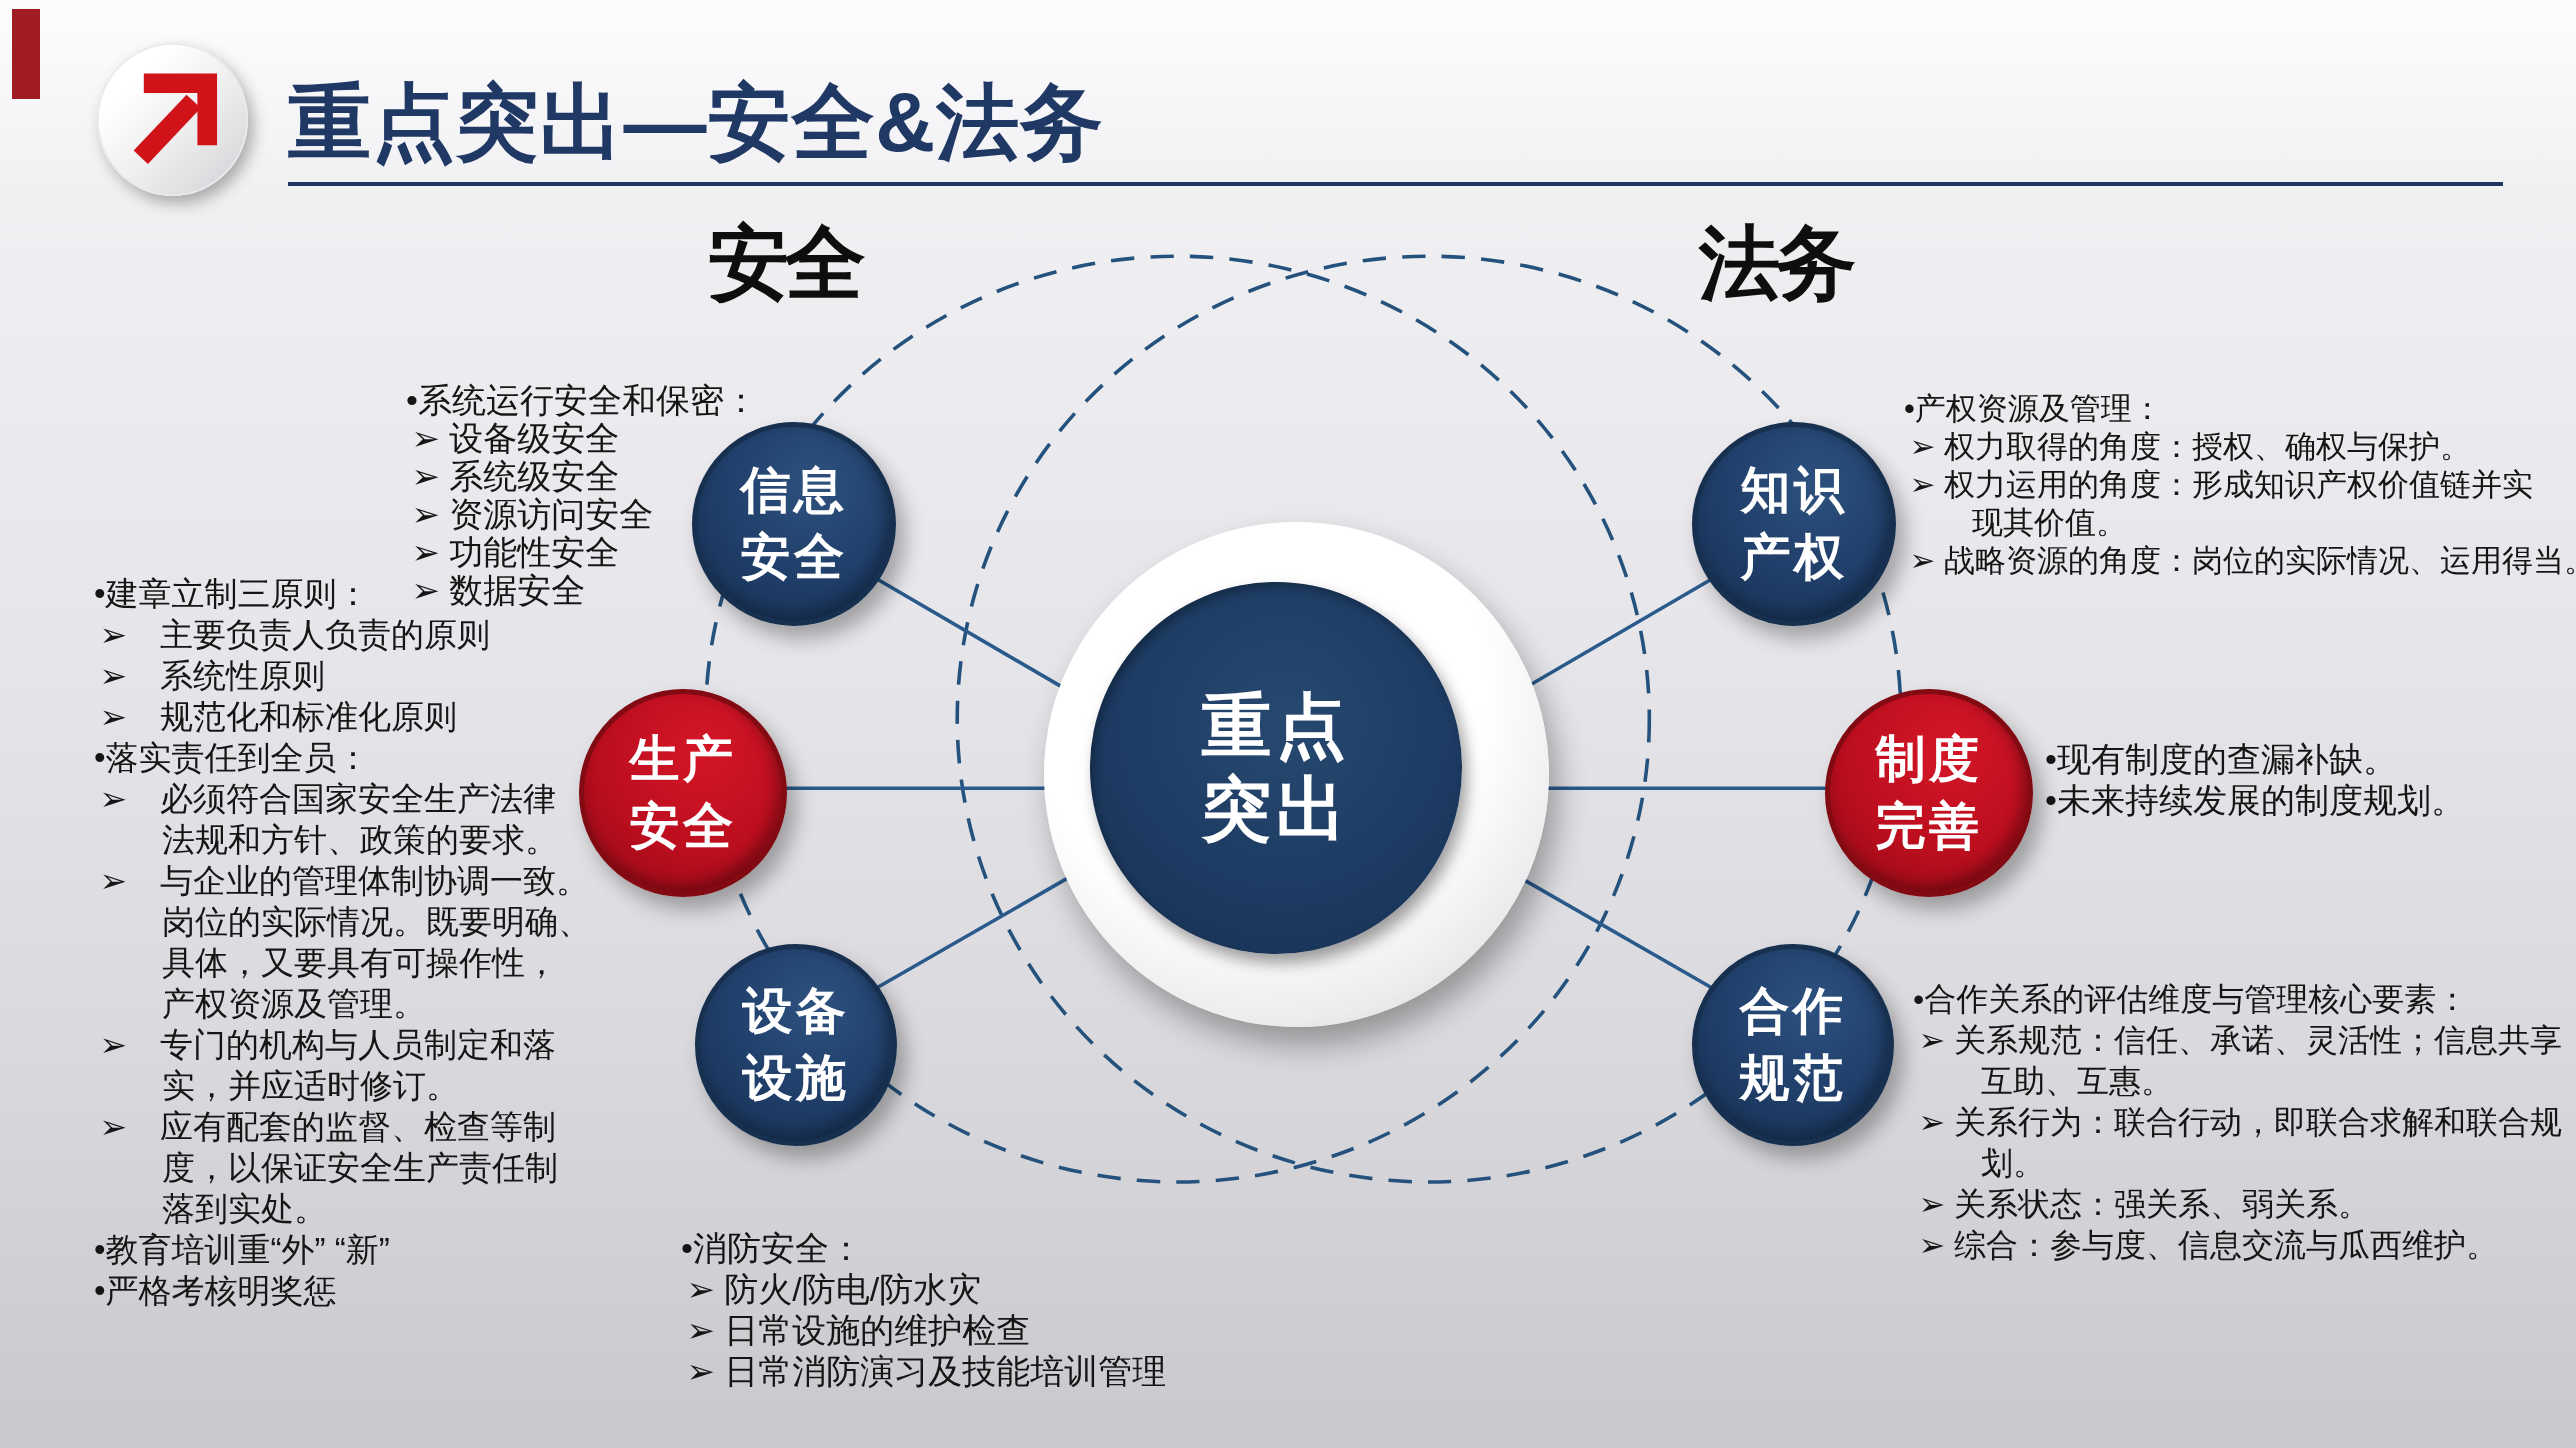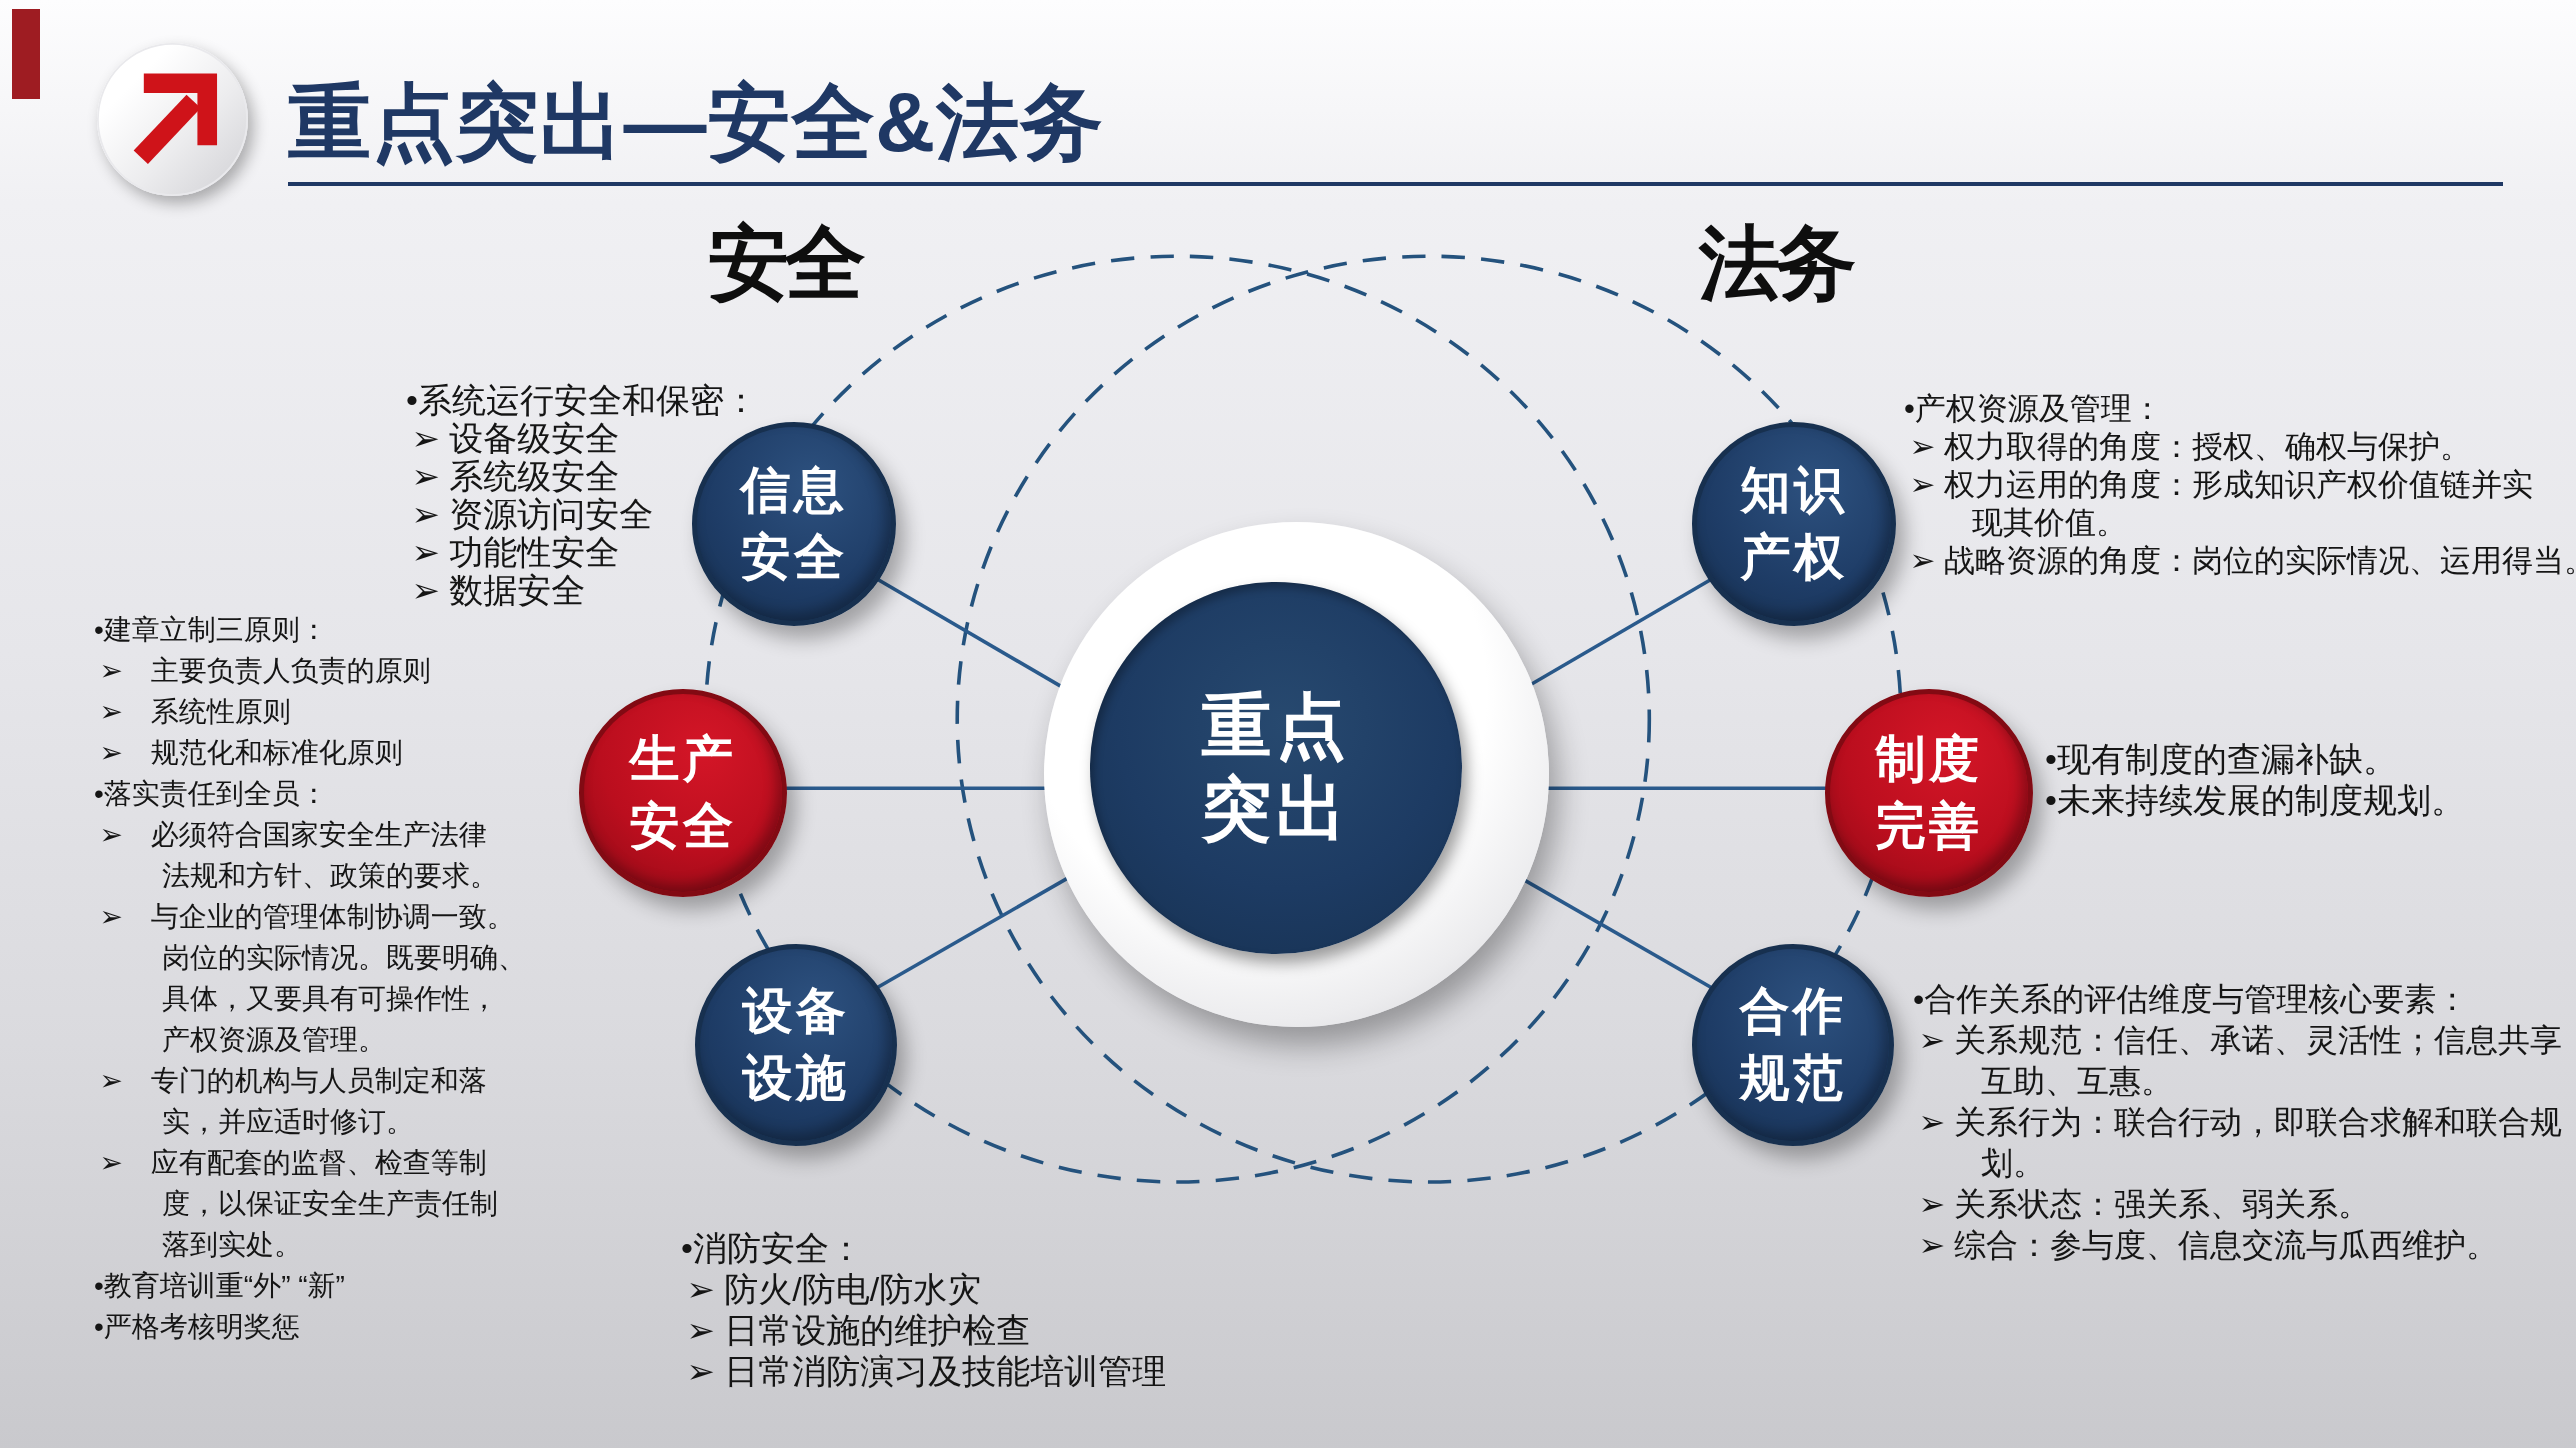--- a/index.html
+++ b/index.html
@@ -61,21 +61,21 @@
   #sat-equipment{left:695px;top:944px;width:192px;height:192px;}
   #sat-ip{left:1692px;top:422px;width:194px;height:194px;}
   #sat-system{left:1825px;top:689px;width:198px;height:198px;}
   #sat-cooperation{left:1692px;top:944px;width:192px;height:192px;}
   
   .tblock{position:absolute;color:#151515;white-space:nowrap;z-index:3;}
   .tblock .line{white-space:nowrap;}
   .tblock .i1{padding-left:5.4px;}
   .tblock .i2{padding-left:68px;}
   #blk-info{left:406px;top:381px;font-size:34px;line-height:38px;}
-  #blk-production{left:94px;top:609px;font-size:28px;line-height:41px;}
+  #blk-production{left:94px;top:573px;font-size:33px;line-height:41px;}
   #blk-fire{left:681px;top:1228px;font-size:34px;line-height:41px;}
   #blk-ip{left:1904px;top:390px;font-size:31px;line-height:38px;}
   #blk-system{left:2039px;top:739px;font-size:34px;line-height:41px;margin-left:6px;}
   #blk-cooperation{left:1913px;top:979px;font-size:32px;line-height:41px;}
 </style>
 </head>
 <body>
 
 <div class="slide">
 

